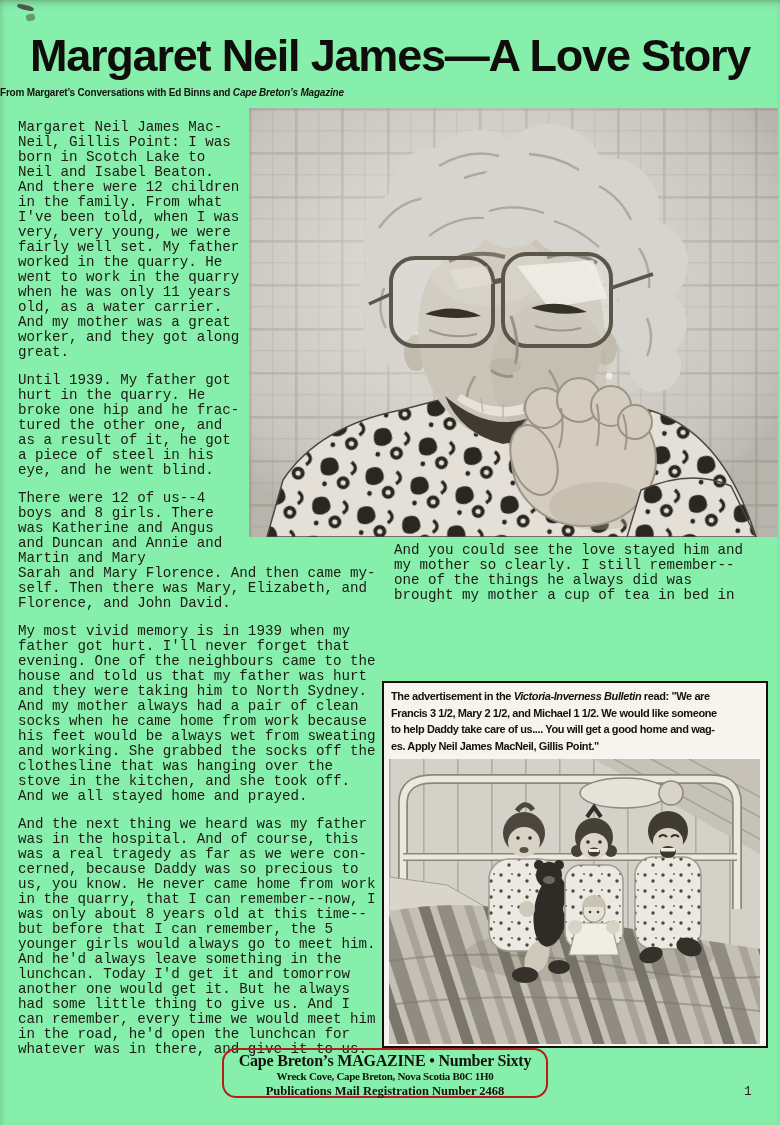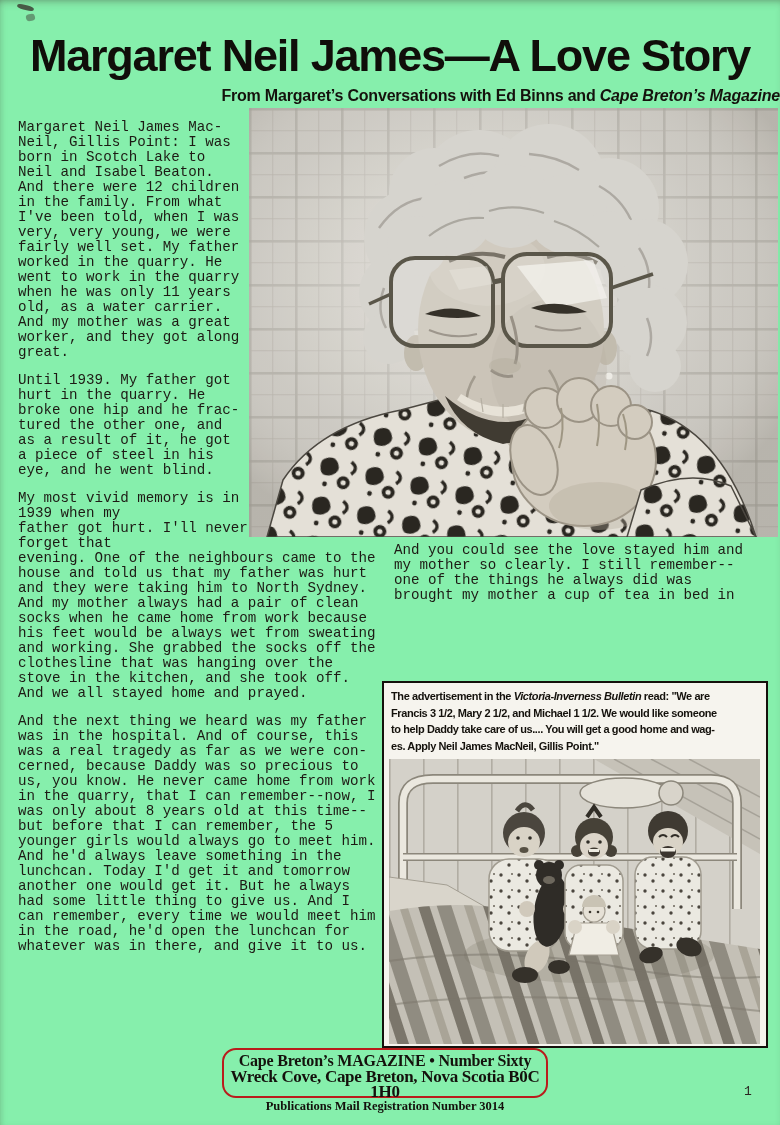--- a/index.html
+++ b/index.html
@@ -6,22 +6,22 @@
   .page{position:relative;width:780px;height:1125px;margin:0 auto;overflow:hidden;
         background:#86efac;color:#17140f;
         box-shadow:inset 0 6px 10px -6px rgba(60,55,45,.5), inset 4px 0 8px -6px rgba(60,55,45,.35);}
   .speck{position:absolute;background:#3a362e;border-radius:40%;}
   .s1{left:17px;top:5px;width:17px;height:5px;transform:rotate(14deg);opacity:.8;}
   .s2{left:26px;top:14px;width:9px;height:7px;transform:rotate(-12deg);opacity:.45;}
 
   .title{position:absolute;top:30px;left:0;width:100%;text-align:center;margin:0;
          font-family:"Liberation Sans",sans-serif;font-weight:bold;font-size:45px;
          letter-spacing:-1.2px;color:#100e0a;}
-  .subtitle{position:absolute;top:87px;left:0;width:100%;text-align:right;margin:0;
-            font-family:"Liberation Sans",sans-serif;font-weight:bold;font-size:16px;
+  .subtitle{position:absolute;top:87px;left:0;width:100%;text-align:left;margin:0;
+            font-family:"Liberation Sans",sans-serif;font-weight:bold;font-size:10px;
             letter-spacing:-.2px;color:#15120d;}
 
   .photo-main{position:absolute;left:249px;top:108px;width:529px;height:429px;overflow:hidden;
               filter:grayscale(18%) contrast(96%);}
   .photo-main svg{display:block;}
 
   .body-text{font-family:"Liberation Mono","DejaVu Sans Mono",monospace;
              font-size:14.2px;line-height:15px;color:#1d1a14;}
   .body-text p{margin:0 0 13px 0;white-space:pre-line;}
   .col-left{position:absolute;left:18px;top:120px;width:381px;}
@@ -37,21 +37,21 @@
   .ad-caption i{font-style:italic;}
   .photo-kids{margin:2px 5px 0 5px;width:371px;height:285px;overflow:hidden;
               filter:grayscale(18%) contrast(97%);}
   .photo-kids svg{display:block;}
 
   .footer-box{position:absolute;left:222px;top:1048px;width:326px;height:50px;
               border:2px solid #b91c1c;border-radius:14px;box-sizing:border-box;
               text-align:center;font-family:"Liberation Serif",serif;font-weight:bold;
               color:#14110c;padding-top:3px;}
   .f1{font-size:16px;line-height:16px;letter-spacing:-.2px;}
-  .f2{font-size:17px;line-height:15px;letter-spacing:-.3px;}
+  .f2{font-size:11px;line-height:15px;letter-spacing:-.3px;}
   .f3{font-size:12.5px;line-height:14px;}
 
   .page-num{position:absolute;left:744px;top:1084px;
             font-family:"Liberation Mono",monospace;font-size:13px;color:#2a2620;}
 </style>
 </head>
 <body>
 
 <div class="page">
   <div class="speck s1"></div>
@@ -202,20 +202,27 @@
 And my mother was a great
 worker, and they got along
 great.</span></p>
     <p>Until 1939. My father got
 hurt in the quarry. He
 broke one hip and he frac-
 tured the other one, and
 as a result of it, he got
 a piece of steel in his
 eye, and he went blind.</p>
+    <p>There were 12 of us--4
+boys and 8 girls. There
+was Katherine and Angus
+and Duncan and Annie and Martin and Mary
+Sarah and Mary Florence. And then came my-
+self. Then there was Mary, Elizabeth, and
+Florence, and John David.</p>
     <p>My most vivid memory is in 1939 when my
 father got hurt. I'll never forget that
 evening. One of the neighbours came to the
 house and told us that my father was hurt
 and they were taking him to North Sydney.
 And my mother always had a pair of clean
 socks when he came home from work because
 his feet would be always wet from sweating
 and working. She grabbed the socks off the
 clothesline that was hanging over the
@@ -343,17 +350,17 @@
           <ellipse cx="279" cy="93" rx="8" ry="6" fill="#3a332a"></ellipse>
           <rect x="272" y="89" width="14" height="3.5" fill="#f2eee2"></rect>
         </g>
       </svg>
     </div>
   </div>
 
   <div class="footer-box">
     <div class="f1">Cape Breton’s MAGAZINE • Number Sixty</div>
     <div class="f2">Wreck Cove, Cape Breton, Nova Scotia B0C 1H0</div>
-    <div class="f3">Publications Mail Registration Number 3014</div>
+    <div class="f3">Publications Mail Registration Number 2468</div>
   </div>
 
   <div class="page-num">1</div>
 </div>
 
 </body></html>

